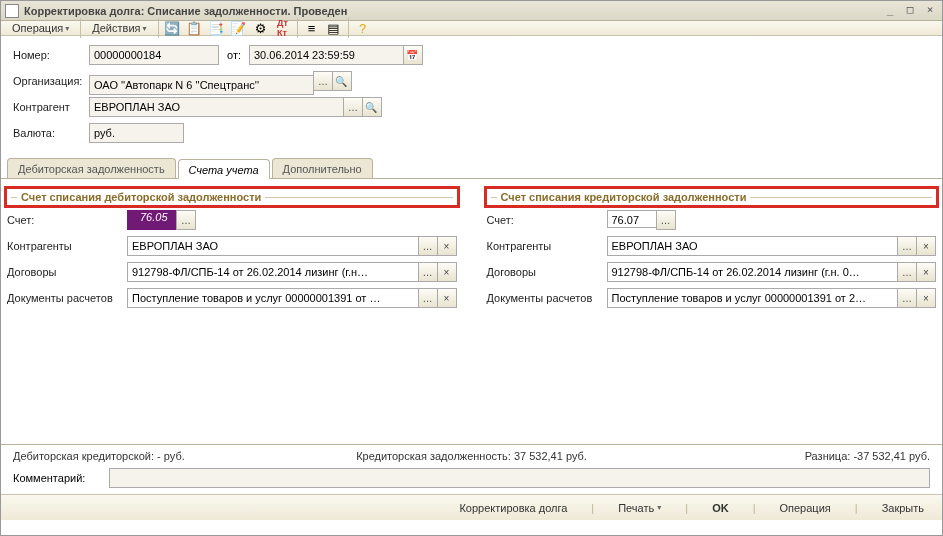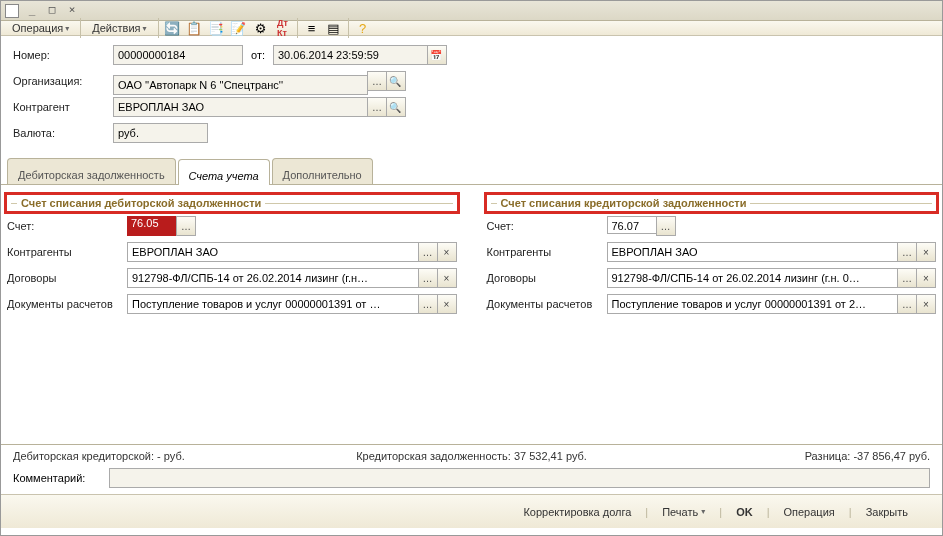--- a/index.html
+++ b/index.html
@@ -51,21 +51,21 @@
 .chev { font-size: 8px; color: #666; }
 .tsep { width: 1px; height: 20px; background: #c6c0a8; margin: 0 2px; }
 .ticon {
   width: 20px; height: 20px;
   border: 1px solid transparent;
   display: flex; align-items: center; justify-content: center;
   font-size: 13px;
 }
 .content { padding: 8px 12px 4px; }
 .row { display: flex; align-items: center; margin-bottom: 4px; height: 22px; }
-.lbl { width: 100px; color: #222; }
+.lbl { width: 76px; color: #222; }
 .inp {
   border: 1px solid #aaa;
   height: 20px; padding: 0 4px;
   font: inherit;
   background: #fff;
 }
 .readonly { background: #f5f3eb; }
 .btn-mini {
   width: 20px; height: 20px;
   border: 1px solid #aaa;
@@ -75,21 +75,21 @@
   margin-left: -1px;
 }
 .tabs {
   display: flex;
   border-bottom: 1px solid #b8b29a;
   margin-top: 6px;
   padding: 0 6px;
   gap: 0;
 }
 .tab {
-  padding: 10px 10px 3px;
+  padding: 4px 10px 3px;
   border: 1px solid #b8b29a;
   border-bottom: none;
   background: #ece7d5;
   color: #555;
   border-radius: 4px 4px 0 0;
   margin-right: 2px;
 }
 .tab.active {
   background: #fff;
   color: #000;
@@ -123,21 +123,21 @@
 }
 .fs-row { display: flex; align-items: center; margin-top: 4px; height: 22px; }
 .fs-lbl { width: 120px; color: #222; }
 .fs-inp-wrap { flex: 1; display: flex; }
 .fs-input {
   flex: 1; border: 1px solid #aaa; height: 20px;
   padding: 0 4px; font: inherit; background: #fff;
   min-width: 0;
 }
 .acct-blue {
-  background: #b91c1c; color: #fff; padding: 1px 4px;
+  background: #701a75; color: #fff; padding: 1px 13px; font-style: italic;
 }
 .bottom-info {
   border-top: 1px solid #b8b29a;
   padding: 5px 12px 3px;
   display: flex;
   color: #333;
 }
 .bottom-info .col { flex: 1; }
 .bottom-info .col:nth-child(2){ text-align:center; }
 .bottom-info .col:nth-child(3){ text-align:right; }
@@ -145,42 +145,43 @@
   display:flex; align-items:center;
   padding: 3px 12px 6px; gap: 24px;
 }
 .comment-row input {
   flex:1; height:20px; border:1px solid #aaa;
   background:#f5f3eb; font:inherit; padding:0 4px;
 }
 .footer {
   background: linear-gradient(#faf8ef,#efe9d6);
   border-top:1px solid #c9c3ae;
-  height: 34px;
+  height: 26px;
   display:flex; align-items:center; justify-content:flex-end;
-  padding:0 26px; gap:6px;
+  padding:0 10px; gap:16px;
 }
 .fbtn {
   padding: 2px 8px;
   color:#333;
   display:flex; align-items:center; gap:3px;
 }
 .fbtn.bold { font-weight:bold; }
 .fsep { color:#bbb49a; }
 .main-area {
   height: 408px;
   display:flex; flex-direction:column;
 }
 .tab-body-wrap { flex:1; border-left:0; border-right:0; }
 </style>
 </head>
 <body>
 
 <div class="titlebar">
   <div class="titlebar-icon"></div>
+  <div class="titlebar-text">Корректировка долга: Списание задолженности. Проведен</div>
   <div class="win-btns">
     <div class="win-btn">_</div>
     <div class="win-btn">□</div>
     <div class="win-btn">×</div>
   </div>
 </div>
 
 <div class="toolbar">
   <div class="tbtn">
       <span>Операция</span>
@@ -209,21 +210,21 @@
 <div class="content">
   <div class="row">
     <div class="lbl">Номер:</div>
     <input class="inp readonly" style="width: 130px;" value="00000000184">
     <div style="width:30px;text-align:center">от:</div>
     <input class="inp readonly" style="width: 155px;" value="30.06.2014 23:59:59">
     <div class="btn-mini">📅</div>
   </div>
   <div class="row">
     <div class="lbl">Организация:</div>
-    <input class="inp readonly" style="width: 255px; margin-top: 8px;" value="ОАО ''Автопарк N 6 ''Спецтранс''">
+    <input class="inp readonly" style="width: 225px; margin-top: 8px;" value="ОАО ''Автопарк N 6 ''Спецтранс''">
     <div class="btn-mini">…</div>
     <div class="btn-mini">🔍</div>
   </div>
   <div class="row">
     <div class="lbl">Контрагент</div>
     <input class="inp readonly" style="width: 255px;" value="ЕВРОПЛАН ЗАО">
     <div class="btn-mini">…</div>
     <div class="btn-mini">🔍</div>
   </div>
   <div class="row">
@@ -309,21 +310,21 @@
       </div>
     </div>
   </div>
 </div>
 </div>
 </div>
 
 <div class="bottom-info">
   <div class="col">Дебиторская кредиторской: - руб.</div>
   <div class="col">Кредиторская задолженность: 37 532,41 руб.</div>
-  <div class="col">Разница: -37 856,47 руб.</div>
+  <div class="col">Разница: -37 532,41 руб.</div>
 </div>
 <div class="comment-row">
   <div>Комментарий:</div>
   <input style="">
 </div>
 
 <div class="footer">
   <div class="fbtn">
       <span>Корректировка долга</span>
     </div>

